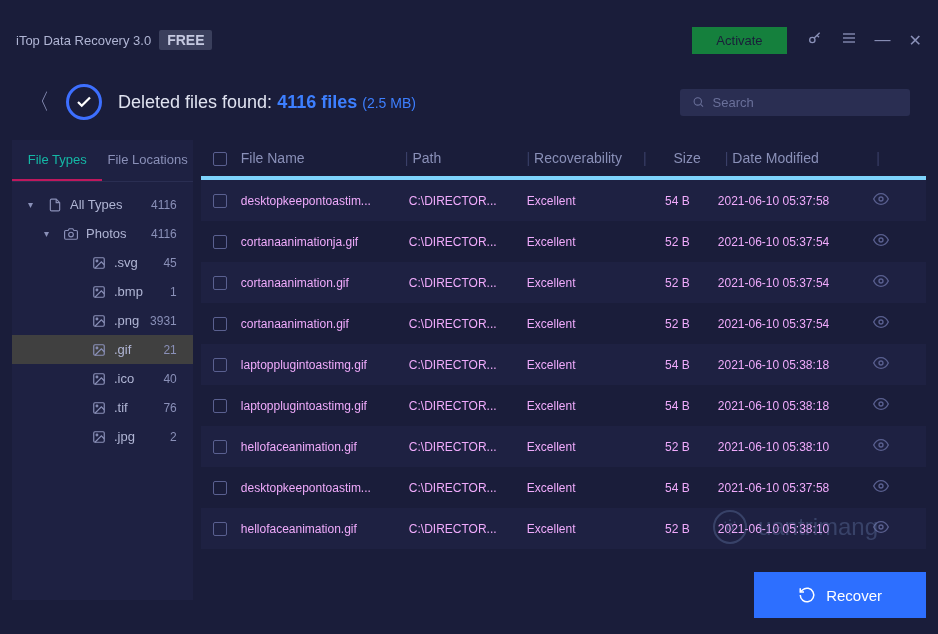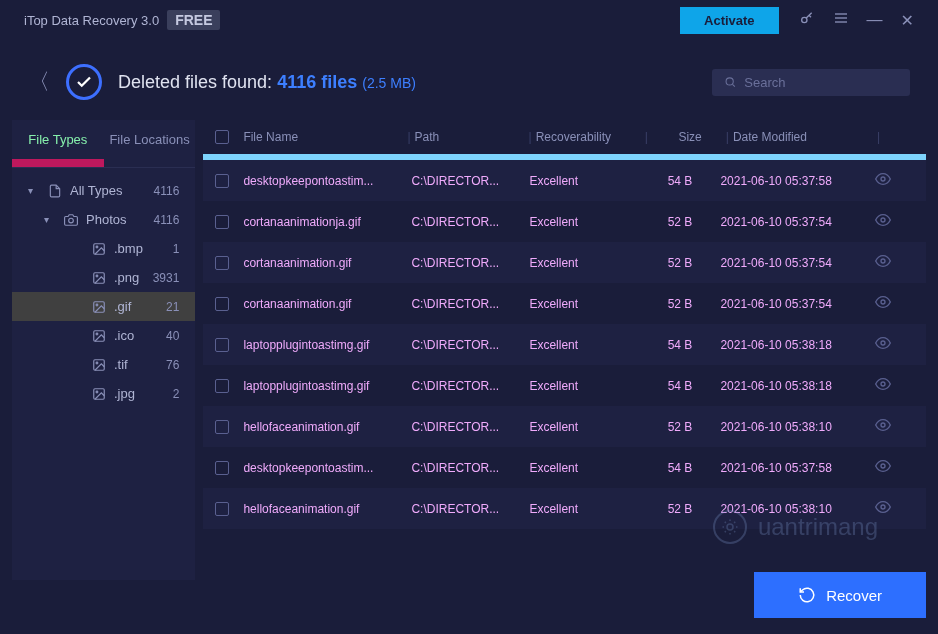--- a/index.html
+++ b/index.html
@@ -1,54 +1,54 @@
 <!DOCTYPE html>
 <html><head>
 <meta charset="utf-8">
 <style>
 * { margin: 0; padding: 0; box-sizing: border-box; font-family: -apple-system, BlinkMacSystemFont, "Segoe UI", sans-serif; }
 body { background: #1a1d3a; color: #b0b5d4; width: 938px; height: 634px; overflow: hidden; position: relative; }
 
-.titlebar { height: 40px; display: flex; align-items: center; padding: 0 24px; background: #1a1d3a; }
+.titlebar { height: 40px; display: flex; align-items: center; padding: 0 16px; background: #1a1d3a; margin-top: 20px; }
 .app-title { color: #b0b5d4; font-size: 13px; font-weight: 500; }
 .badge-free { background: #3a3f5c; color: #c5c9e0; font-size: 14px; padding: 2px 8px; border-radius: 2px; margin-left: 8px; font-weight: 600; }
 .titlebar-spacer { flex: 1; }
-.activate-btn { background: #0ea5e9; color: #1a1d3a; border: none; padding: 6px 24px; font-size: 13px; font-weight: 700; cursor: pointer; }
+.activate-btn { background: #15803d; color: #1a1d3a; border: none; padding: 6px 24px; font-size: 13px; font-weight: 400; cursor: pointer; }
 .titlebar-icons { display: flex; gap: 18px; margin-left: 20px; align-items: center; }
 .titlebar-icon { color: #8a90b8; cursor: pointer; font-size: 16px; }
 
 .header-row { display: flex; align-items: center; padding: 24px 28px 20px 28px; gap: 16px; }
 .back-arrow { color: #8a90b8; font-size: 22px; cursor: pointer; }
 .check-circle { width: 36px; height: 36px; border: 3px solid #3d6fff; border-radius: 50%; display: flex; align-items: center; justify-content: center; }
 .check-circle svg { width: 18px; height: 18px; }
 .found-text { color: #e0e3f0; font-size: 18px; }
 .found-count { color: #3d7fff; font-weight: 600; }
 .found-size { color: #3d7fff; font-size: 14px; }
-.search-box { margin-left: auto; background: #2a2e52; border-radius: 3px; padding: 6px 12px; display: flex; align-items: center; gap: 8px; width: 198px; }
+.search-box { margin-left: auto; background: #2a2e52; border-radius: 3px; padding: 6px 12px; display: flex; align-items: center; gap: 8px; width: 230px; }
 .search-box input { background: transparent; border: none; color: #b0b5d4; font-size: 13px; width: 100%; outline: none; }
 .search-box input::placeholder { color: #6a709a; }
 
 .content { display: flex; padding: 0 12px; height: 460px; }
 
 .sidebar { width: 250px; background: #1e2142; }
 .sidebar-tabs { display: flex; border-bottom: 1px solid #2a2e52; }
 .sidebar-tab { flex: 1; text-align: center; padding: 12px 0; font-size: 13px; cursor: pointer; color: #8a90b8; }
-.sidebar-tab.active { color: #86efac; border-bottom: 8px solid #be185d; }
+.sidebar-tab.active { color: #14b8a6; border-bottom: 2px solid #be185d; }
 .tree { padding: 8px 0; }
 .tree-row { display: flex; align-items: center; padding: 7px 16px; font-size: 13px; cursor: pointer; }
 .tree-row.selected { background: #404040; justify-content: flex-end; }
 .tree-row .caret { width: 12px; font-size: 10px; color: #8a90b8; }
 .tree-row .tree-icon { width: 18px; margin: 0 6px; display: flex; align-items: center; justify-content: center; }
 .tree-row .tree-label { flex: 1; color: #b0b5d4; }
 .tree-row .tree-count { color: #8a90b8; font-size: 12px; }
 .tree-row.indent1 { padding-left: 32px; }
 .tree-row.indent2 { padding-left: 60px; }
 
 .main { flex: 1; padding-left: 8px; }
-.table-head { display: flex; align-items: flex-start; padding: 10px 12px; font-size: 12px; color: #8a90b8; border-bottom: 6px solid #7dd3fc; }
+.table-head { display: flex; align-items: flex-end; padding: 10px 12px; font-size: 14px; color: #8a90b8; border-bottom: 4px solid #7dd3fc; }
 .col-check { width: 28px; }
 .col-name { width: 160px; }
 .col-path { width: 110px; }
 .col-recov { width: 105px; }
 .col-size { width: 70px; text-align: right; padding-right: 20px; }
 .col-date { width: 140px; }
 .col-eye { width: 30px; text-align: center; }
 .table-body { }
 .table-row { display: flex; align-items: center; padding: 11px 12px; font-size: 12px; color: #f0abfc; }
 .table-row:nth-child(odd) { background: #1e2142; }
@@ -142,20 +142,32 @@
         </div>
         <div class="tree-row indent2">
           <span class="caret"></span>
           <span class="tree-icon">
             <svg width="14" height="14" viewBox="0 0 24 24" fill="none" stroke="#8a90b8" stroke-width="2">
               <rect x="3" y="3" width="18" height="18" rx="2"></rect>
               <circle cx="8.5" cy="8.5" r="1.5"></circle>
               <polyline points="21 15 16 10 5 21"></polyline>
             </svg>
           </span>
+          <span class="tree-label">.svg</span>
+          <span class="tree-count">45</span>
+        </div>
+        <div class="tree-row indent2">
+          <span class="caret"></span>
+          <span class="tree-icon">
+            <svg width="14" height="14" viewBox="0 0 24 24" fill="none" stroke="#8a90b8" stroke-width="2">
+              <rect x="3" y="3" width="18" height="18" rx="2"></rect>
+              <circle cx="8.5" cy="8.5" r="1.5"></circle>
+              <polyline points="21 15 16 10 5 21"></polyline>
+            </svg>
+          </span>
           <span class="tree-label">.bmp</span>
           <span class="tree-count">1</span>
         </div>
         <div class="tree-row indent2">
           <span class="caret"></span>
           <span class="tree-icon">
             <svg width="14" height="14" viewBox="0 0 24 24" fill="none" stroke="#8a90b8" stroke-width="2">
               <rect x="3" y="3" width="18" height="18" rx="2"></rect>
               <circle cx="8.5" cy="8.5" r="1.5"></circle>
               <polyline points="21 15 16 10 5 21"></polyline>

